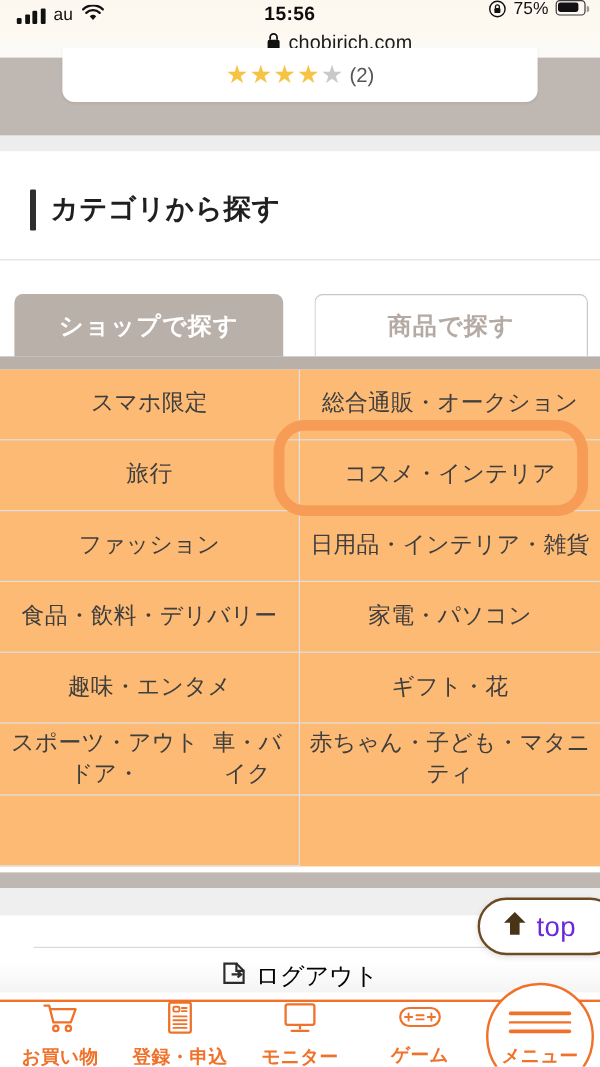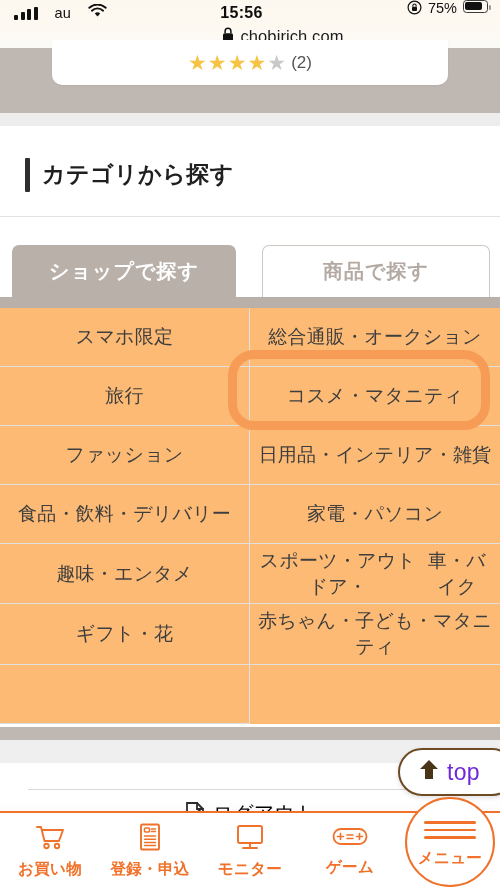--- a/index.html
+++ b/index.html
@@ -13,21 +13,21 @@
 
   
   .browser-chrome {
     position: absolute; top: 0; left: 0; width: 500px; height: 48px;
     background: linear-gradient(180deg, #fdf8ef 0%, #fdf9f1 55%, #fbfaf8 100%);
   }
   .statusbar {
     position: absolute; top: 0; left: 0; width: 500px; height: 26px;
     display: flex; align-items: center; padding: 0 14px;
   }
-  .sb-left { display: flex; align-items: center; gap: 17px; }
+  .sb-left { display: flex; align-items: center; gap: 7px; }
   .signal-bars { display: flex; align-items: flex-end; gap: 2.5px; height: 13px; }
   .signal-bars i { display:block; width: 4px; background: #111; border-radius: 1px; }
   .signal-bars i:nth-child(1){ height: 5px; }
   .signal-bars i:nth-child(2){ height: 8px; }
   .signal-bars i:nth-child(3){ height: 11px; }
   .signal-bars i:nth-child(4){ height: 13px; }
   .carrier { font-size: 14.5px; color: #111; letter-spacing: .2px; }
   .wifi { display:block; }
   .sb-center {
     position: absolute; left: 0; right: 17px; text-align: center;
@@ -161,21 +161,21 @@
   .top-btn {
     position: absolute; top: 748px; left: 398px; width: 118px; height: 48px;
     background: #ffffff; border: 2px solid #6e4a24; border-radius: 26px;
     display: flex; align-items: center; gap: 7px; padding-left: 18px;
     box-shadow: 0 2px 5px rgba(0,0,0,.12); cursor: pointer; z-index: 30;
   }
   .top-btn .label { font-size: 23px; color: #6d28d9; letter-spacing: .3px; }
 
   
   .bottomnav {
-    position: absolute; bottom: 0; left: 0; width: 500px; height: 78px;
+    position: absolute; bottom: 0; left: 0; width: 500px; height: 56px;
     background: #ffffff; border-top: 2px solid #f07129;
     display: flex; align-items: stretch; z-index: 50;
   }
   .navitem {
     flex: 1; display: flex; flex-direction: column; align-items: center;
     justify-content: center; gap: 3px; cursor: pointer;
   }
   .navitem .nav-label {
     font-size: 15.5px; font-weight: 700; color: #f07129; letter-spacing: .3px;
   }
@@ -262,31 +262,31 @@
   <div class="tabs">
     <div class="tab active">ショップで探す</div>
     <div class="tab inactive">商品で探す</div>
   </div>
   <div class="tabs-underbar"></div>
 
   <div class="grid" id="grid">
       <div class="cell">スマホ限定</div>
       <div class="cell">総合通販・オークション</div>
       <div class="cell">旅行</div>
-      <div class="cell">コスメ・マタニティ</div>
+      <div class="cell">コスメ・インテリア</div>
       <div class="cell">ファッション</div>
       <div class="cell">日用品・インテリア・雑貨</div>
       <div class="cell">食品・飲料・デリバリー</div>
       <div class="cell">家電・パソコン</div>
       <div class="cell">趣味・エンタメ</div>
+      <div class="cell">ギフト・花</div>
       <div class="cell">
         <span>スポーツ・アウトドア・</span>
         <span>車・バイク</span>
       </div>
-      <div class="cell">ギフト・花</div>
       <div class="cell">赤ちゃん・子ども・マタニティ</div>
       <div class="cell empty"></div>
     </div>
 
   <div class="highlight-ring"></div>
 
   <div class="band-taupe-2"></div>
   <div class="band-gray-2"></div>
   <div class="footer-zone"></div>
   <div class="footer-rule"></div>

